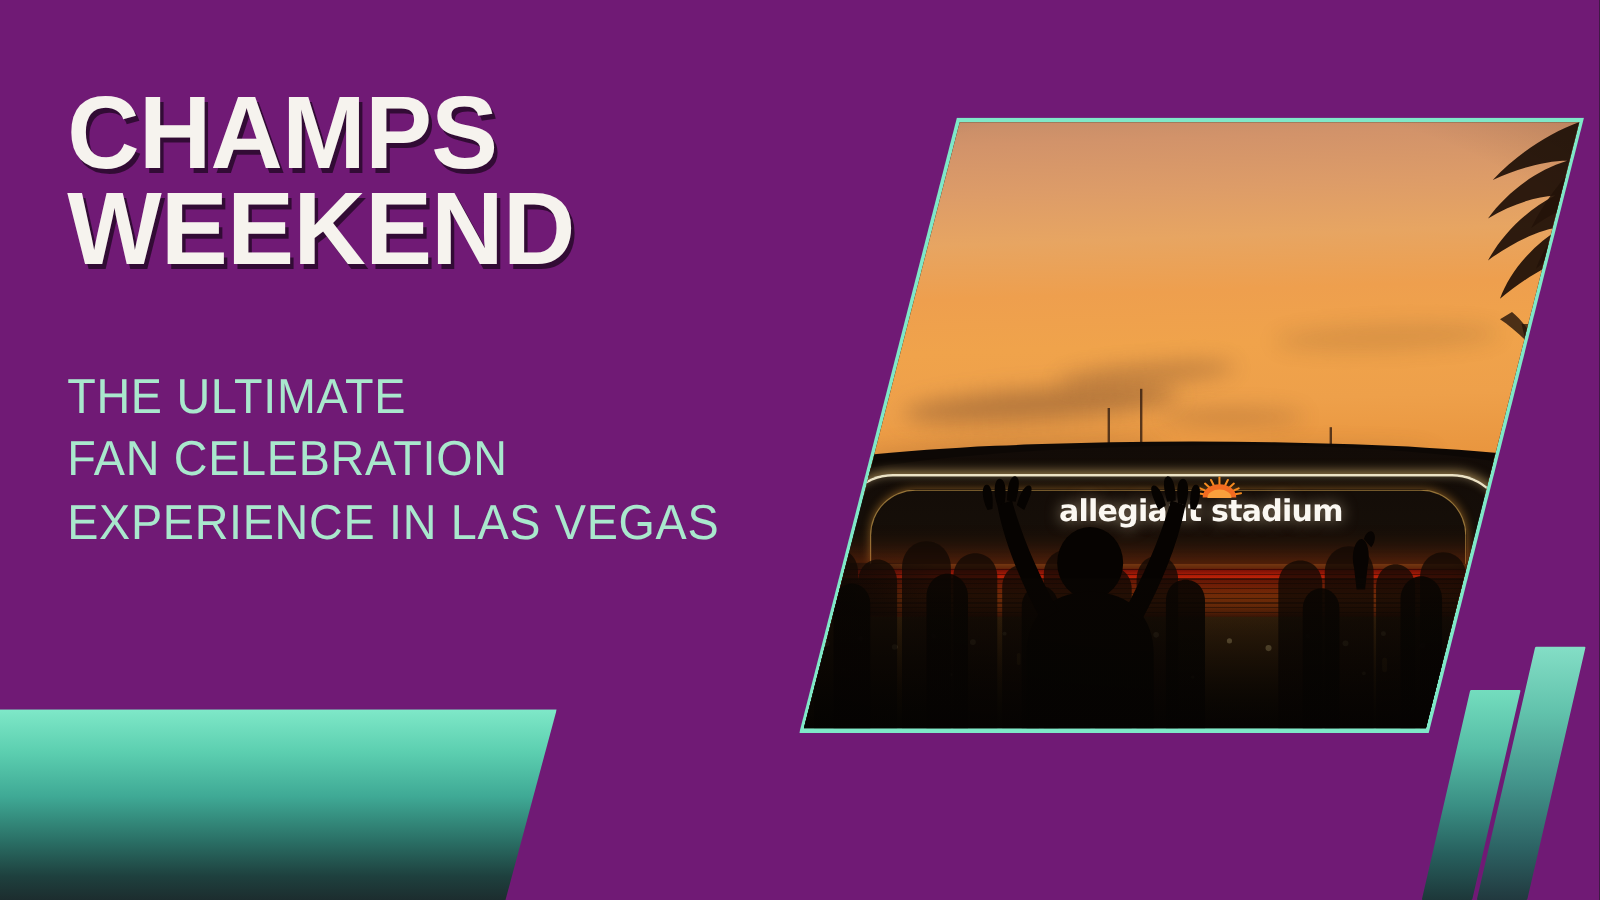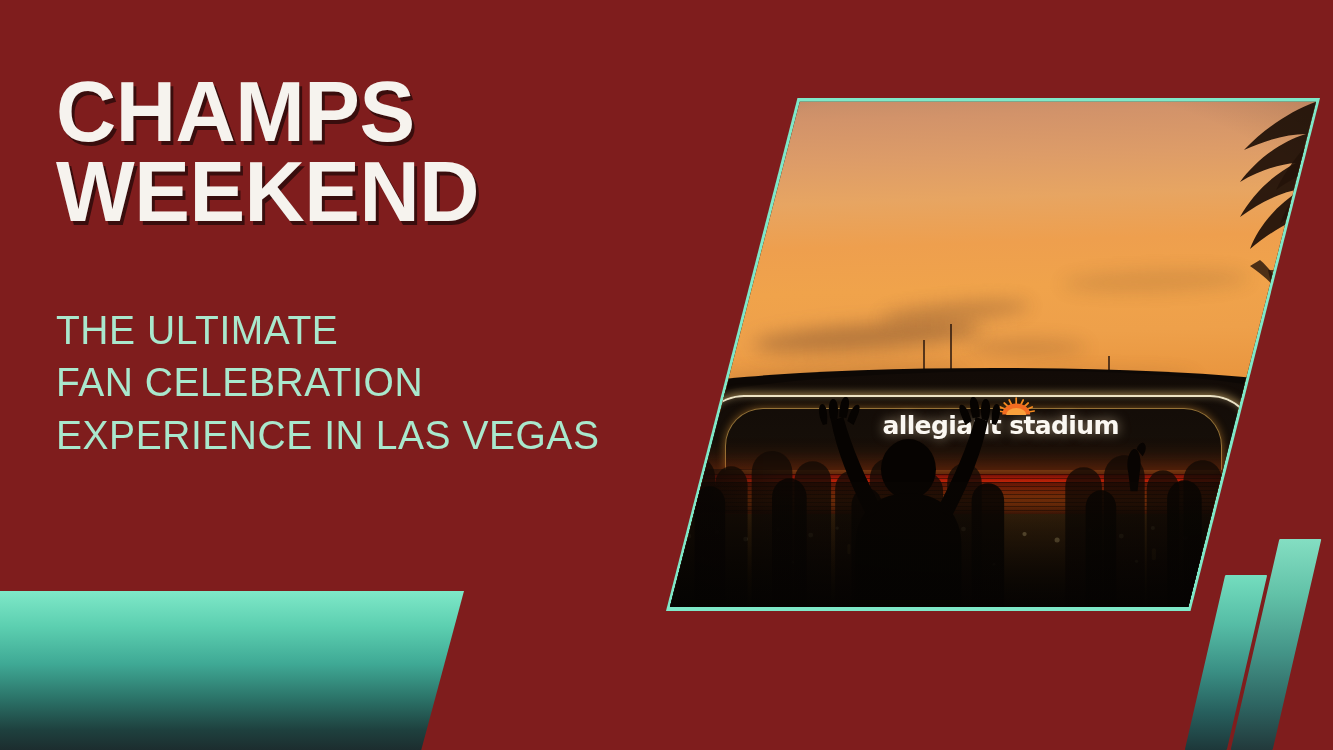--- a/index.html
+++ b/index.html
@@ -6,21 +6,21 @@
   * { margin:0; padding:0; box-sizing:border-box; }
   html, body {
     width:1333px; height:750px;
     background:#1c1c1e;
     overflow:hidden;
     font-family:"Liberation Sans", sans-serif;
   }
   #stage {
     position:relative;
     width:1333px; height:750px;
-    background:#7f1d1d;
+    background:#701a75;
     overflow:hidden;
   }
 
   
   .corner-shape {
     position:absolute;
     left:-20px; top:591px;
     width:484px; height:162px;
     background:linear-gradient(180deg,#7fe8c8 0%,#5ccfb0 22%,#3fa995 45%,#2a6f65 68%,#1e403e 86%,#1c2a2c 100%);
     -webkit-clip-path:polygon(0 0, 100% 0, 91% 100%, 0 100%);

